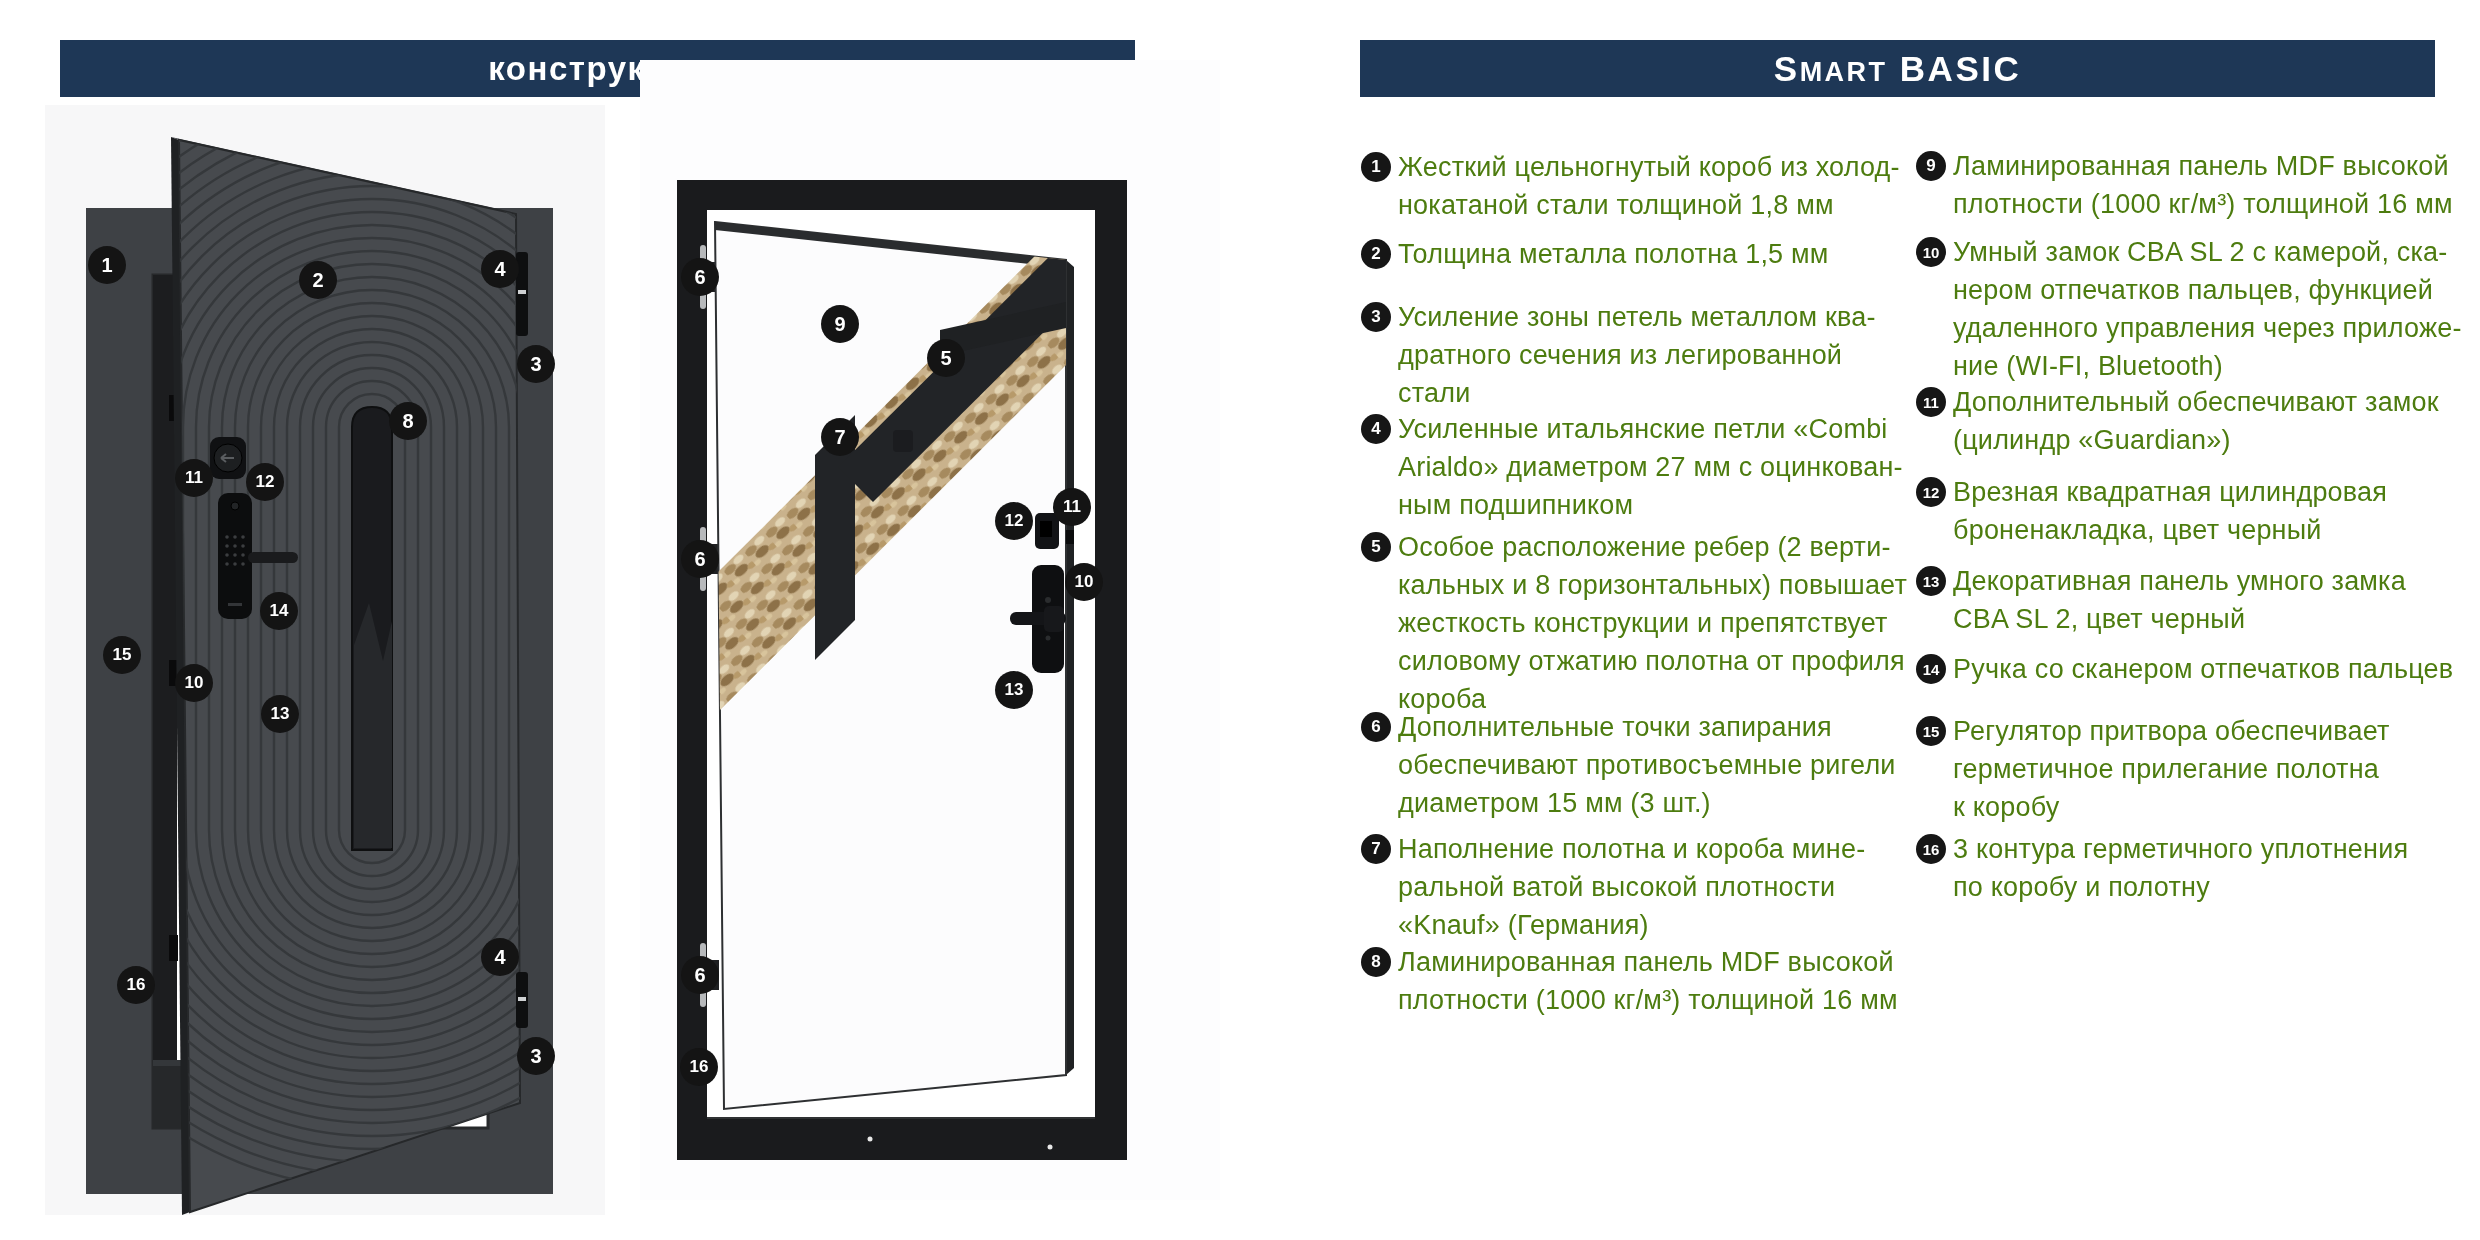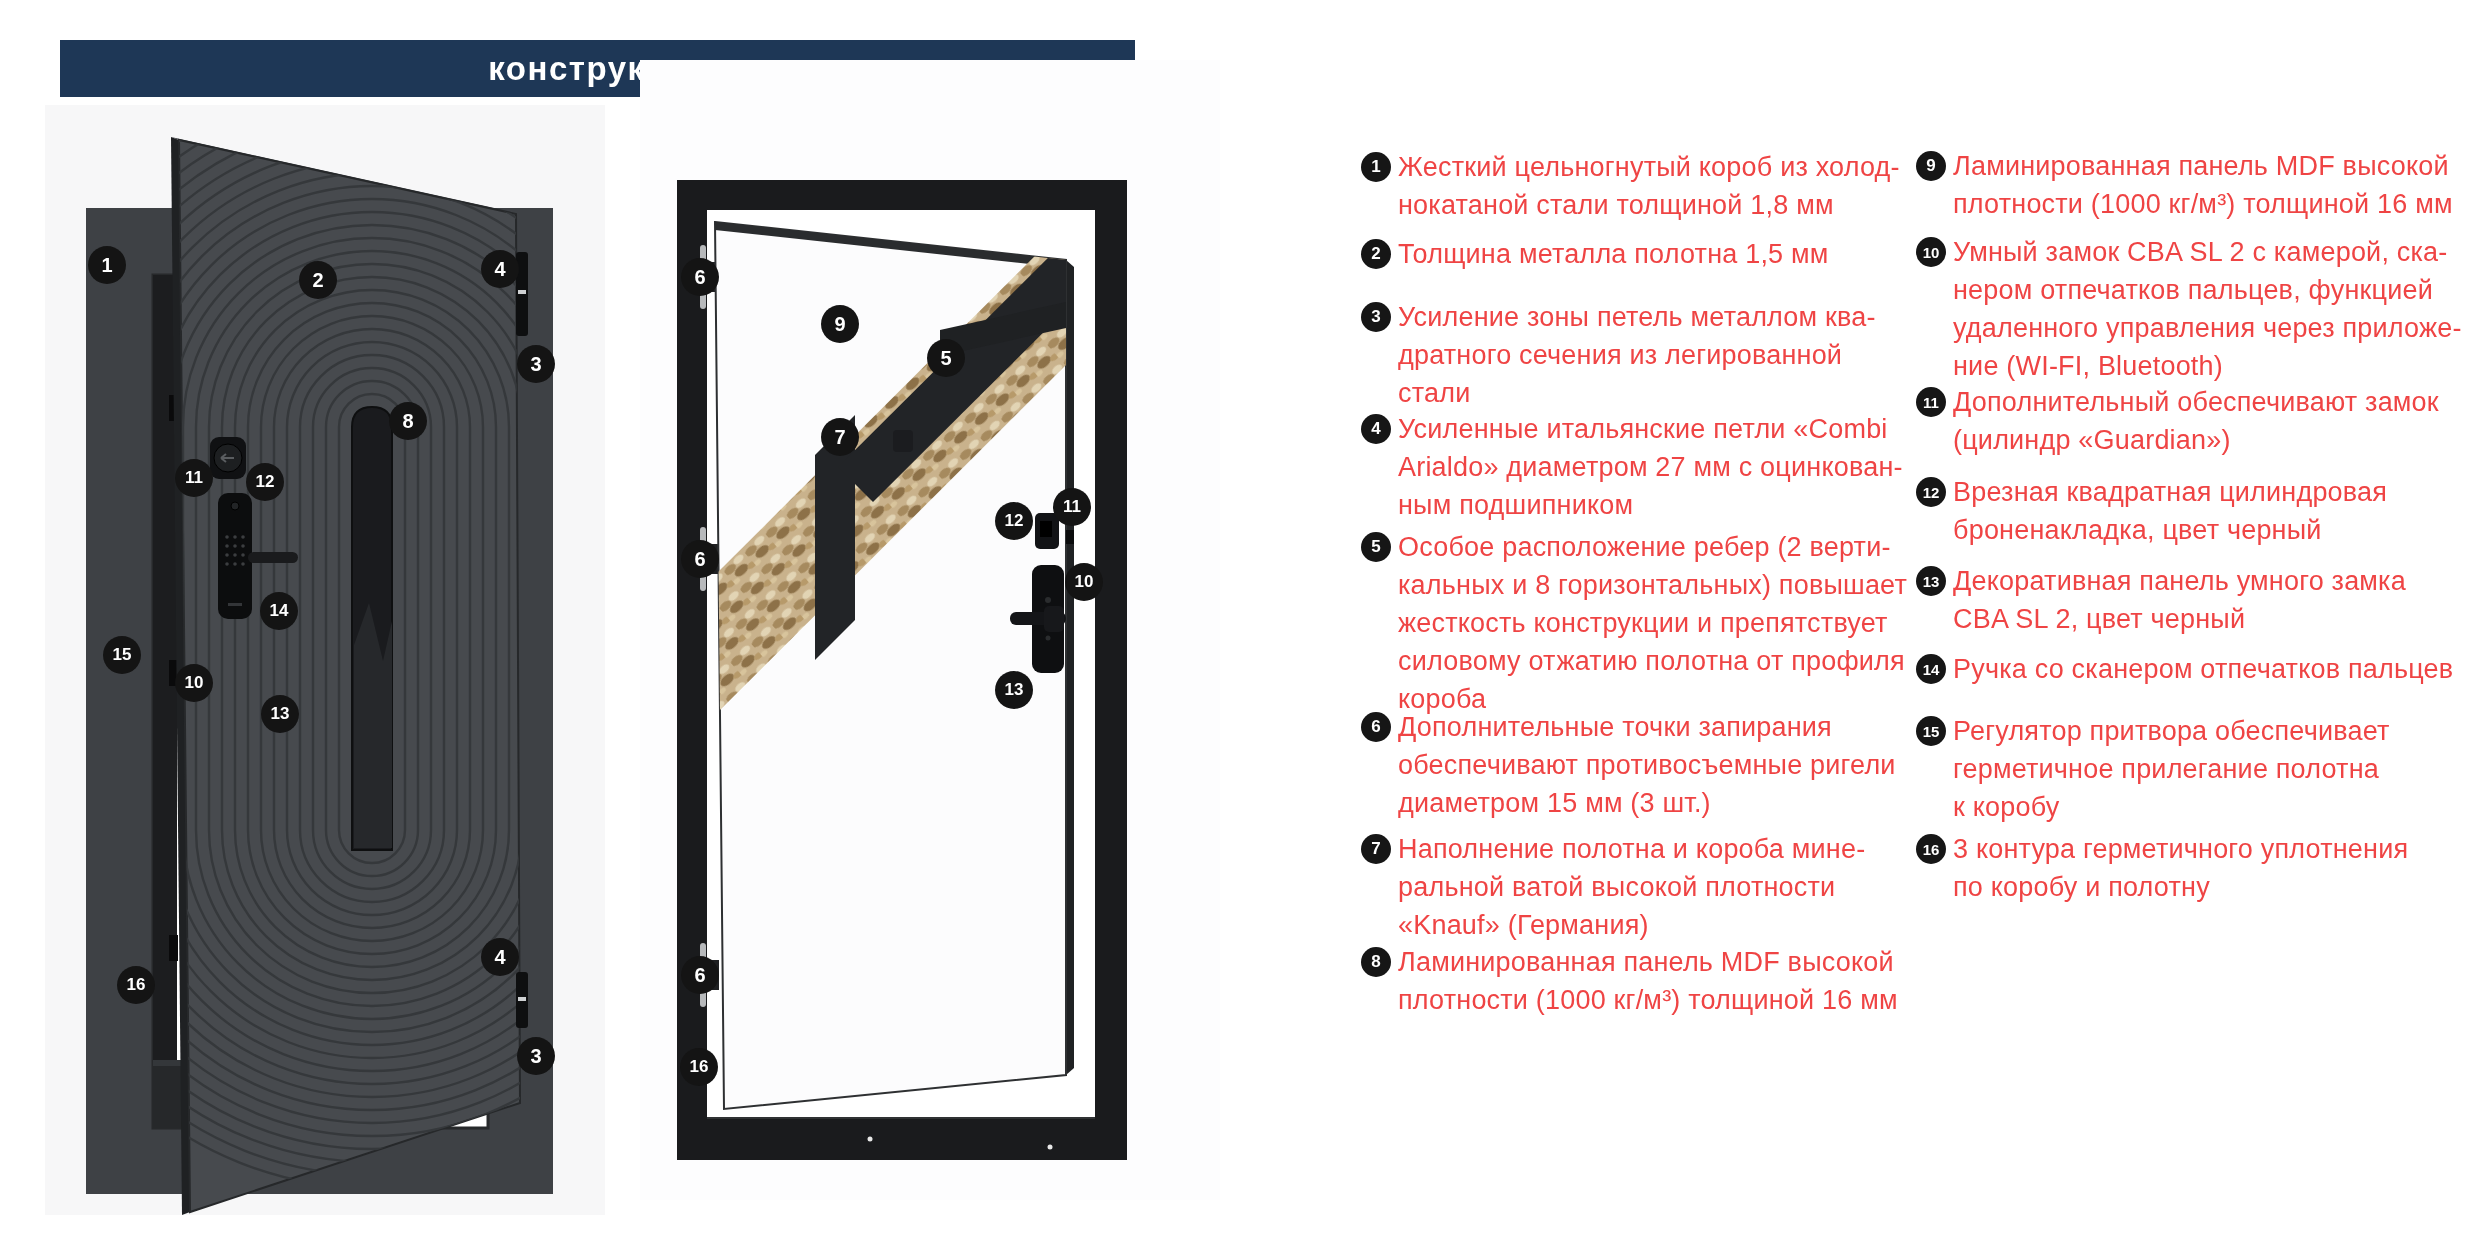--- a/index.html
+++ b/index.html
@@ -29,31 +29,34 @@
   .spec-col{position:absolute;top:0;height:1240px;}
   .spec-col-1{left:1361px;width:560px;}
   .spec-col-2{left:1916px;width:560px;}
   .spec-item{position:absolute;left:0;display:flex;align-items:flex-start;}
   .spec-badge{
     flex:0 0 auto;width:30px;height:30px;border-radius:50%;background:#161616;color:#fff;
     display:flex;align-items:center;justify-content:center;font-size:17px;font-weight:700;margin-top:4px;
   }
   .spec-badge.two{font-size:15px;}
   .spec-text{
-    margin-left:7px;white-space:pre-line;font-size:27px;line-height:38px;color:#ef4444;
+    margin-left:7px;white-space:pre-line;font-size:27px;line-height:38px;color:#4d7c0f;
     letter-spacing:0.2px;
   }
 </style>
 </head>
 <body>
 
 <div class="canvas">
 
   <div class="band band-left" style="background:#1e3756;">
     <div class="band-title">конструктив</div>
+  </div>
+  <div class="band band-right" style="background:#1e3756;">
+    <div class="band-title" id="smart-basic-title"><span class="t-lg">S</span><span class="t-sm">MART</span><span class="t-lg"> BASIC</span></div>
   </div>
 
   <div class="figure fig-left" id="fig-left">
     <svg width="560" height="1110" viewBox="0 0 560 1110">
 
       <rect x="41" y="103" width="467" height="986" fill="#ffffff"></rect>
 
       <path d="M41,103 h467 v986 h-467 z M108,170 h335 v853 h-335 z" fill-rule="evenodd" fill="#3e4145"></path>
       <rect x="108" y="170" width="335" height="853" fill="none" stroke="#27292b" stroke-width="3"></rect>
 

